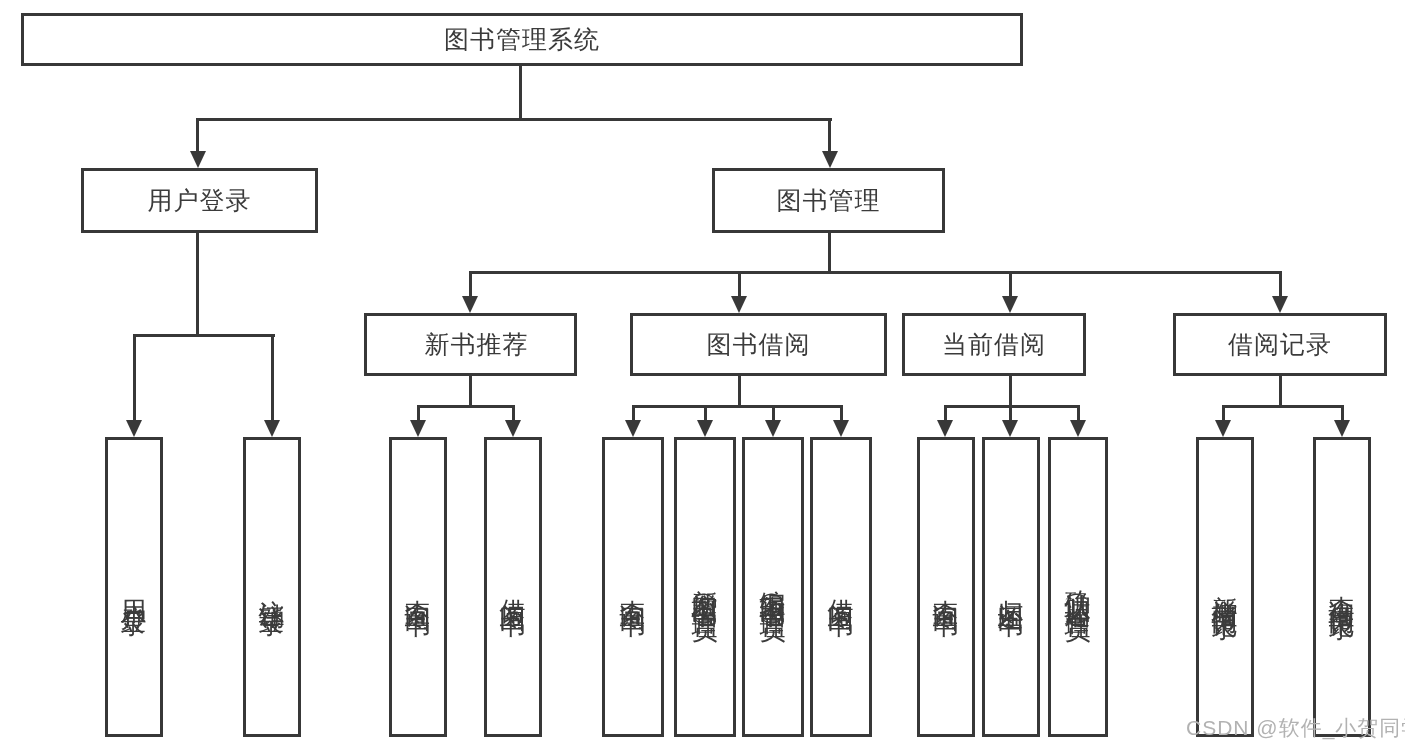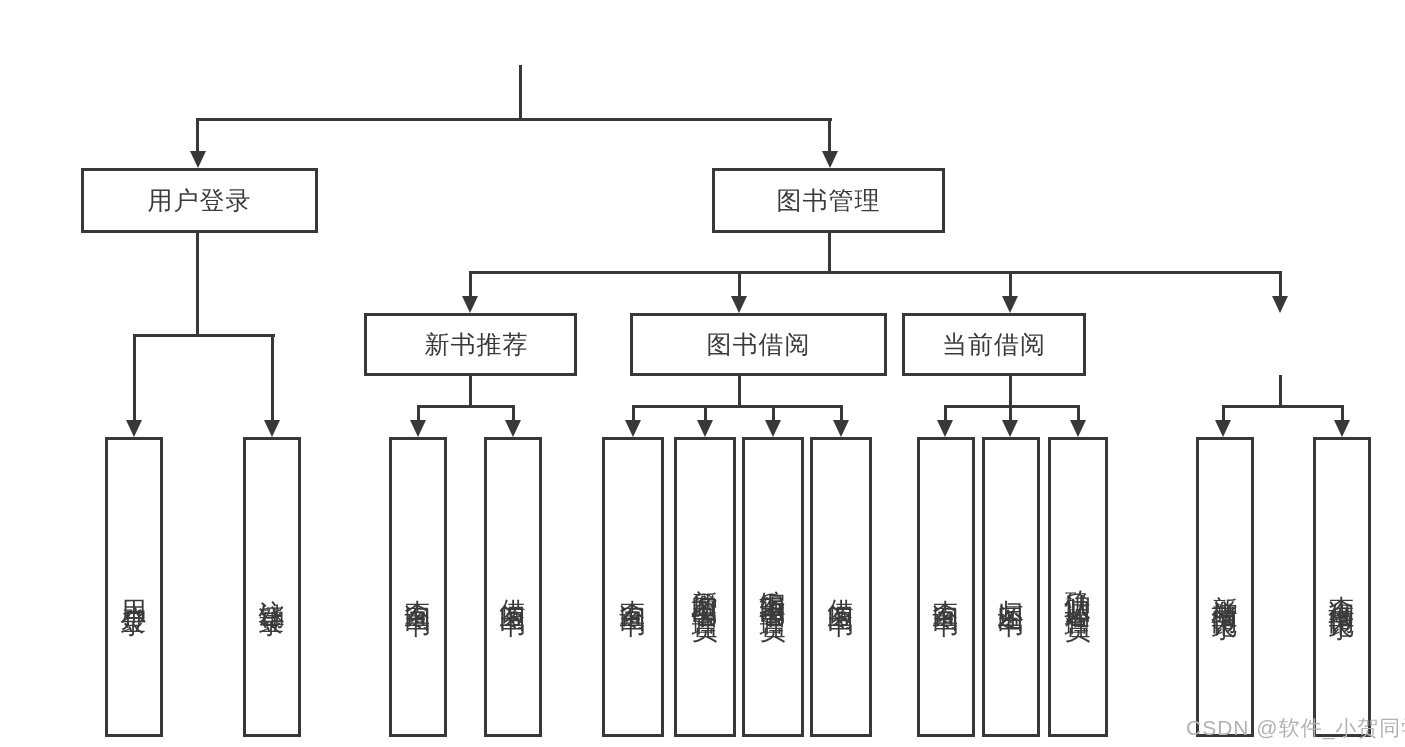--- a/index.html
+++ b/index.html
@@ -24,20 +24,21 @@
   .watermark{
     position:absolute;left:1186px;top:714px;z-index:10;
     font-size:21px;color:#b2b2b2;letter-spacing:1px;white-space:nowrap;
   }
 </style>
 </head>
 <body>
 
 <div class="stage">
 
+  <div class="node" style="left:21px;top:13px;width:1002px;height:53px;">图书管理系统</div>
 
   <div class="vl" style="left:519px;top:65px;height:54px;"></div>
   <div class="hl" style="left:197px;top:118px;width:635px;"></div>
   <div class="vl" style="left:196px;top:118px;height:34px;"></div>
   <div class="arr" style="left:190px;top:151px;"></div>
   <div class="vl" style="left:828px;top:118px;height:34px;"></div>
   <div class="arr" style="left:822px;top:151px;"></div>
 
   <div class="node" style="left:81px;top:168px;width:237px;height:65px;">用户登录</div>
   <div class="node" style="left:712px;top:168px;width:233px;height:65px;">图书管理</div>
@@ -59,20 +60,21 @@
   <div class="vl" style="left:738px;top:271px;height:27px;"></div>
   <div class="arr" style="left:731px;top:296px;"></div>
   <div class="vl" style="left:1009px;top:271px;height:27px;"></div>
   <div class="arr" style="left:1002px;top:296px;"></div>
   <div class="vl" style="left:1279px;top:271px;height:27px;"></div>
   <div class="arr" style="left:1272px;top:296px;"></div>
 
   <div class="node" style="left:364px;top:313px;width:213px;height:63px;padding-left:12px;">新书推荐</div>
   <div class="node" style="left:630px;top:313px;width:257px;height:63px;">图书借阅</div>
   <div class="node" style="left:902px;top:313px;width:184px;height:63px;">当前借阅</div>
+  <div class="node" style="left:1173px;top:313px;width:214px;height:63px;">借阅记录</div>
 
   <div class="vl" style="left:469px;top:375px;height:32px;"></div>
   <div class="hl" style="left:417px;top:405px;width:98px;"></div>
   <div class="vl" style="left:417px;top:405px;height:17px;"></div>
   <div class="arr" style="left:410px;top:420px;"></div>
   <div class="vl" style="left:512px;top:405px;height:17px;"></div>
   <div class="arr" style="left:505px;top:420px;"></div>
 
   <div class="vnode" style="left:389px;top:437px;width:58px;height:300px;">查询图书</div>
   <div class="vnode" style="left:484px;top:437px;width:58px;height:300px;">借阅图书</div>

